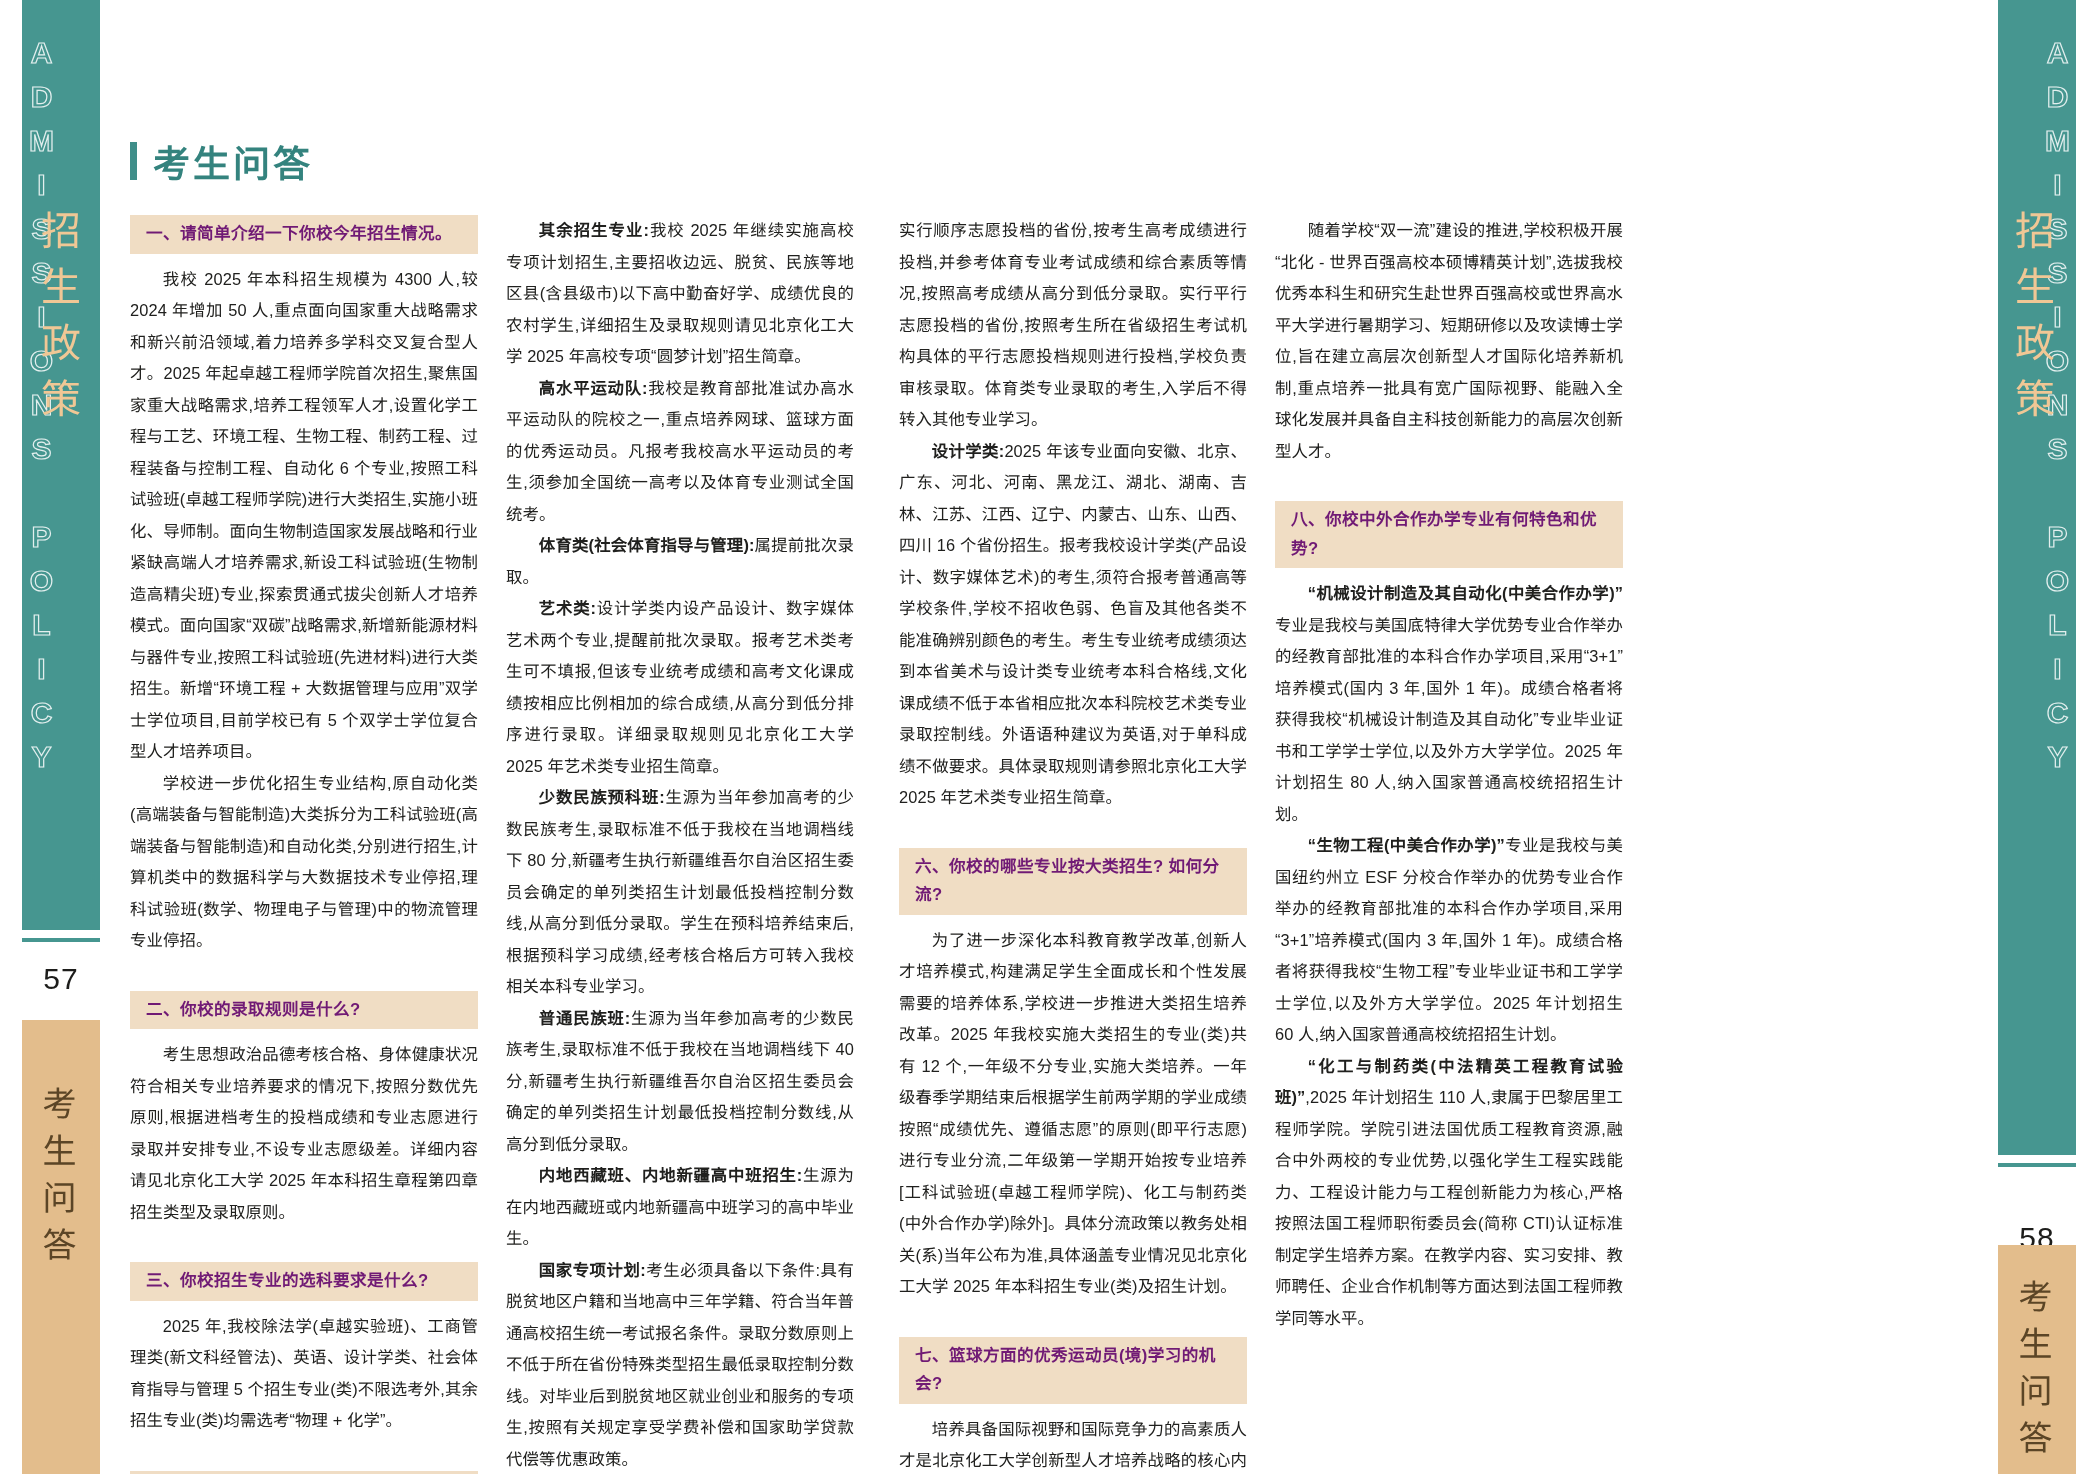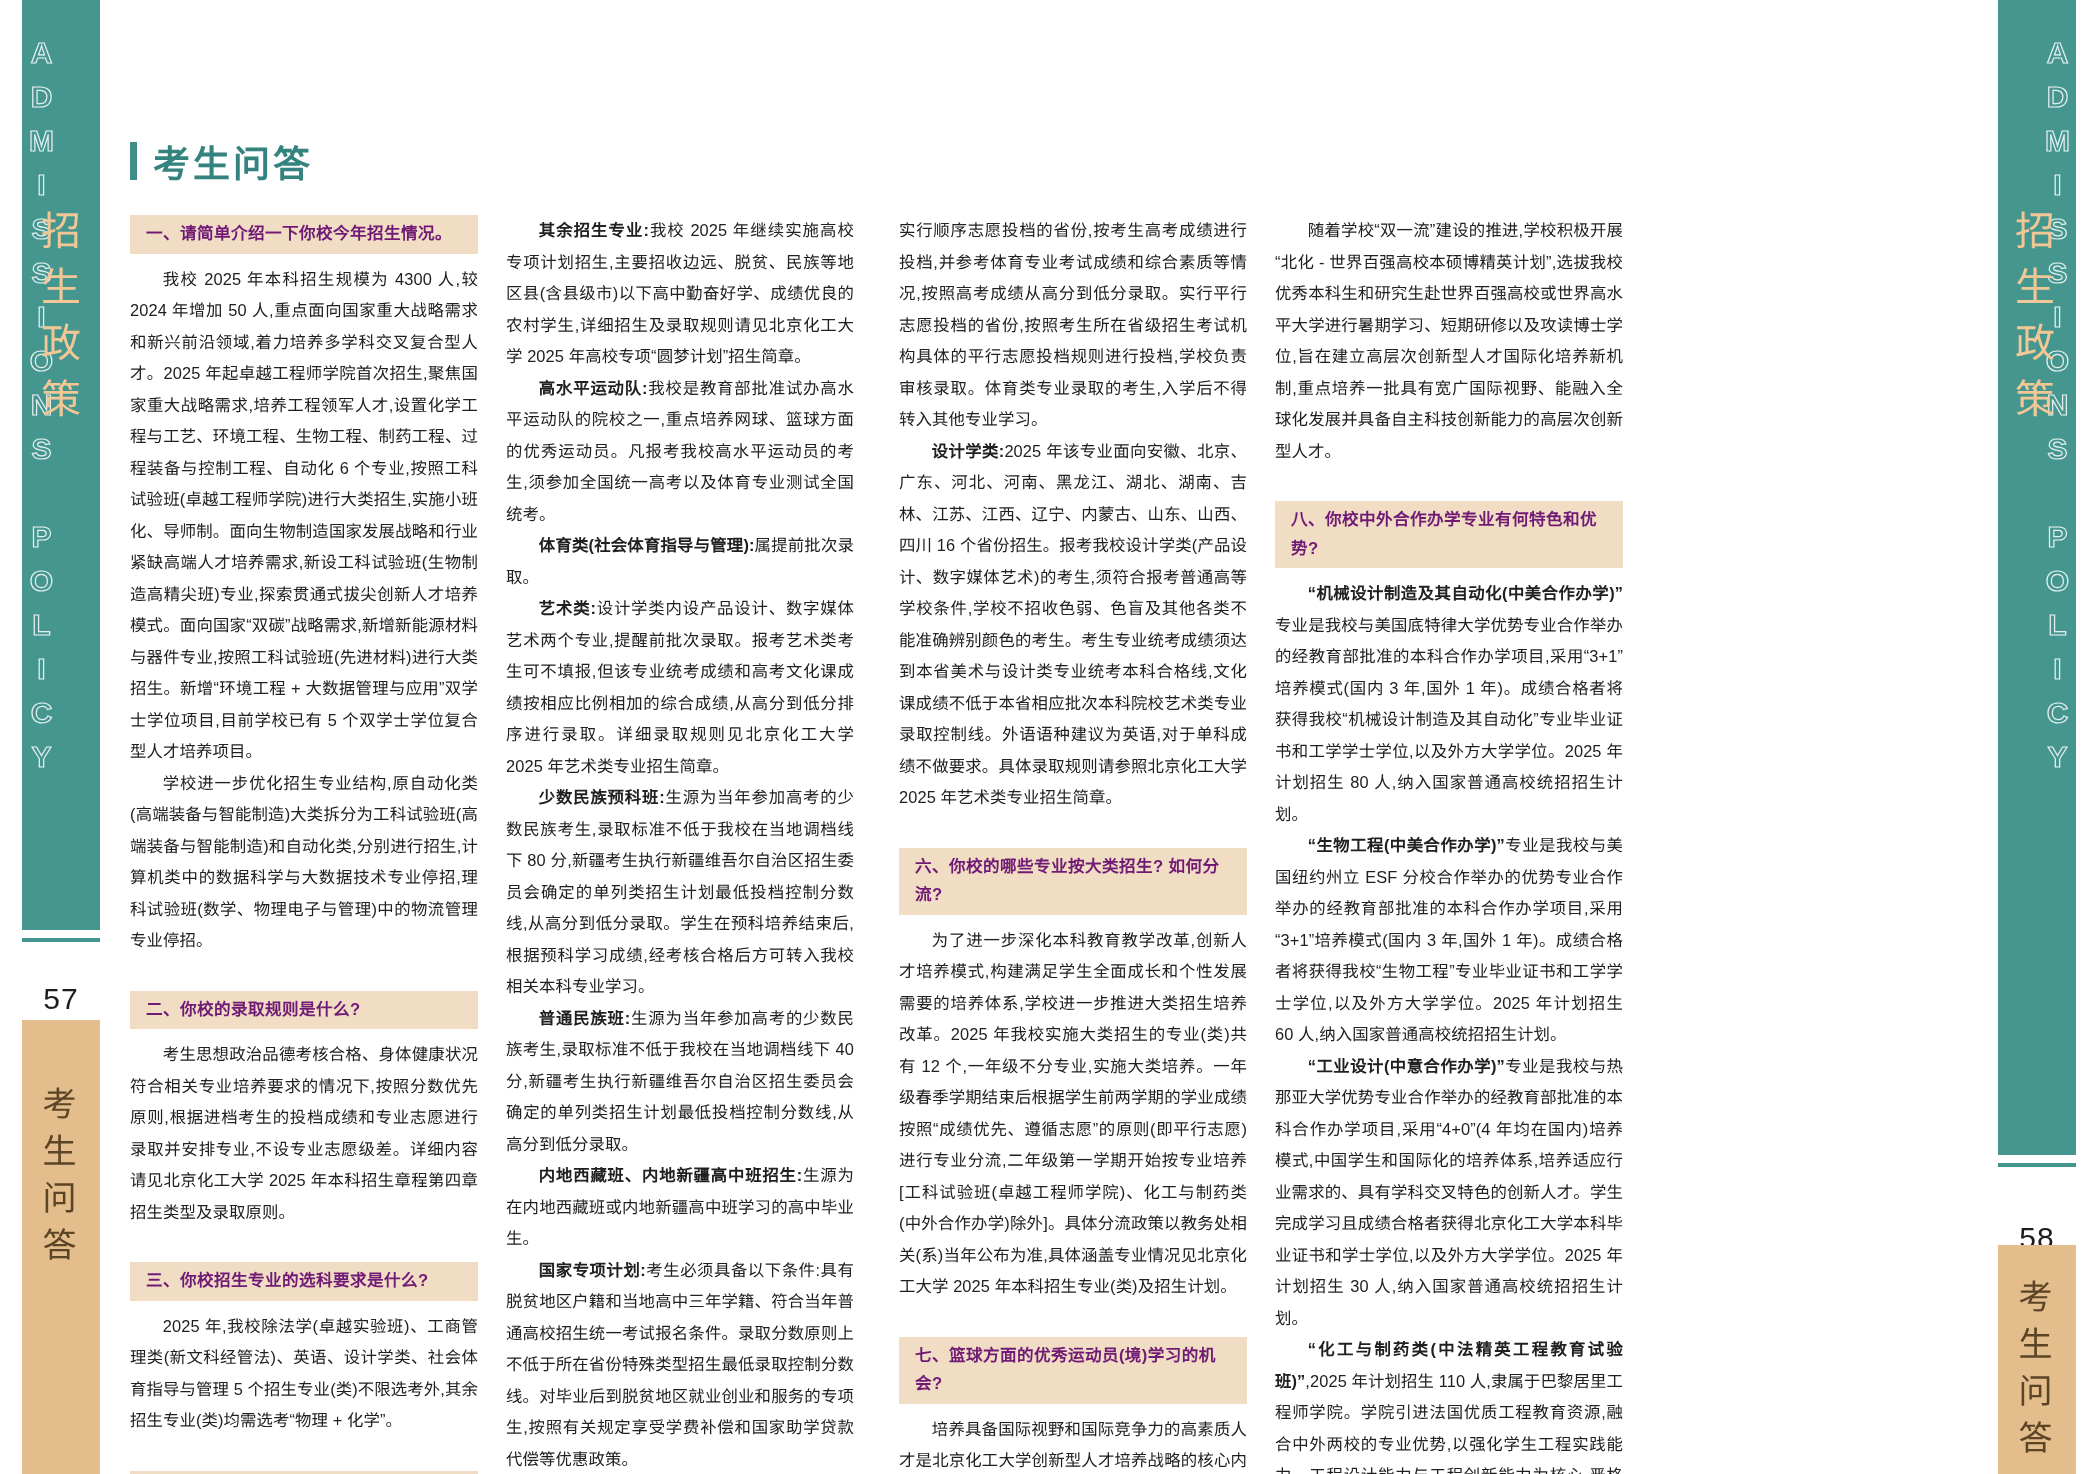--- a/index.html
+++ b/index.html
@@ -132,21 +132,21 @@
 <body>
 
 <div class="spread">
 
   <div class="side side-left">
     <div class="side-teal">
       <span class="vtext vtext-en" style="top:36px;left:4px;">ADMISSIONS POLICY</span>
       <span class="vtext vtext-cn" style="top:210px;left:16px;">招生政策</span>
     </div>
     <div class="side-rule" style="top:938px;"></div>
-    <div class="side-pagebox" style="top:966px;height:66px;">57</div>
+    <div class="side-pagebox" style="top:946px;height:66px;">57</div>
     <div class="side-tan" style="top:1020px;bottom:0;">
       <span class="vtext vtext-tab" style="top:66px;left:18px;">考生问答</span>
     </div>
   </div>
 
   <div class="side side-right">
     <div class="side-teal">
       <span class="vtext vtext-en" style="top:36px;right:4px;">ADMISSIONS POLICY</span>
       <span class="vtext vtext-cn" style="top:210px;left:14px;">招生政策</span>
     </div>
@@ -210,20 +210,19 @@
 
       </div>
 
       <div class="col c4">
         <p class="para indent">随着学校“双一流”建设的推进,学校积极开展“北化 - 世界百强高校本硕博精英计划”,选拔我校优秀本科生和研究生赴世界百强高校或世界高水平大学进行暑期学习、短期研修以及攻读博士学位,旨在建立高层次创新型人才国际化培养新机制,重点培养一批具有宽广国际视野、能融入全球化发展并具备自主科技创新能力的高层次创新型人才。</p>
 
         <div class="gap"></div>
         <div class="qhead">八、你校中外合作办学专业有何特色和优势?</div>
         <p class="para indent"><b class="lead">“机械设计制造及其自动化(中美合作办学)”</b><span>专业是我校与美国底特律大学优势专业合作举办的经教育部批准的本科合作办学项目,采用“3+1”培养模式(国内 3 年,国外 1 年)。成绩合格者将获得我校“机械设计制造及其自动化”专业毕业证书和工学学士学位,以及外方大学学位。2025 年计划招生 80 人,纳入国家普通高校统招招生计划。</span></p>
         <p class="para indent"><b class="lead">“生物工程(中美合作办学)”</b><span>专业是我校与美国纽约州立 ESF 分校合作举办的优势专业合作举办的经教育部批准的本科合作办学项目,采用“3+1”培养模式(国内 3 年,国外 1 年)。成绩合格者将获得我校“生物工程”专业毕业证书和工学学士学位,以及外方大学学位。2025 年计划招生 60 人,纳入国家普通高校统招招生计划。</span></p>
-        <p class="para indent"><b class="lead">“工业设计(中意合作办学)”</b><span>专业是我校与热那亚大学优势专业合作举办的经教育部批准的本科合作办学项目,采用“4+0”(4 年均在国内)培养模式,中国学生和国际化的培养体系,培养适应行业需求的、具有学科交叉特色的创新人才。学生完成学习且成绩合格者获得北京化工大学本科毕业证书和学士学位,以及外方大学学位。2025 年计划招生 30 人,纳入国家普通高校统招招生计划。</span></p>
         <p class="para indent"><b class="lead">“化工与制药类(中法精英工程教育试验班)”</b><span>,2025 年计划招生 110 人,隶属于巴黎居里工程师学院。学院引进法国优质工程教育资源,融合中外两校的专业优势,以强化学生工程实践能力、工程设计能力与工程创新能力为核心,严格按照法国工程师职衔委员会(简称 CTI)认证标准制定学生培养方案。在教学内容、实习安排、教师聘任、企业合作机制等方面达到法国工程师教学同等水平。</span></p>
 
       </div>
 
     </div>
   </div>
 </div>
 
 </body></html>

